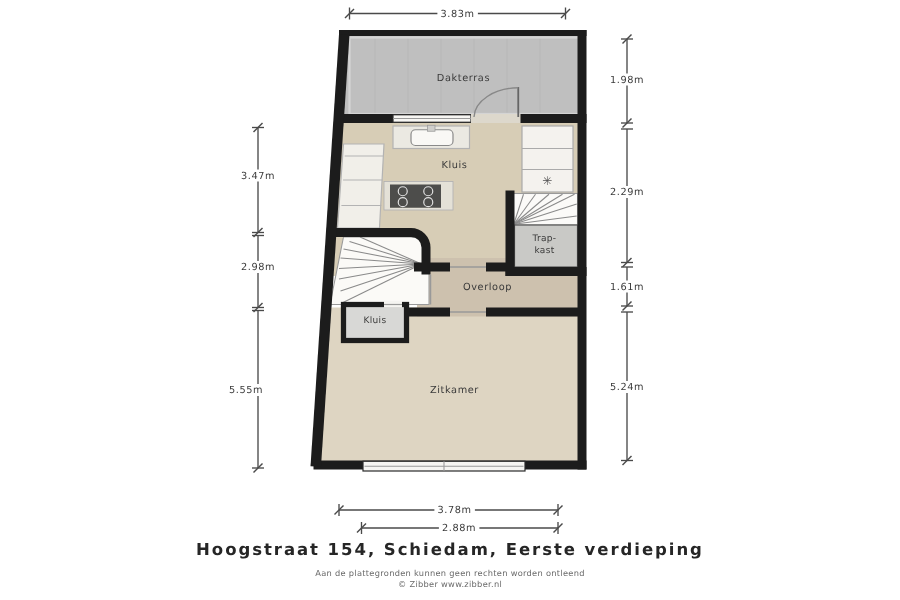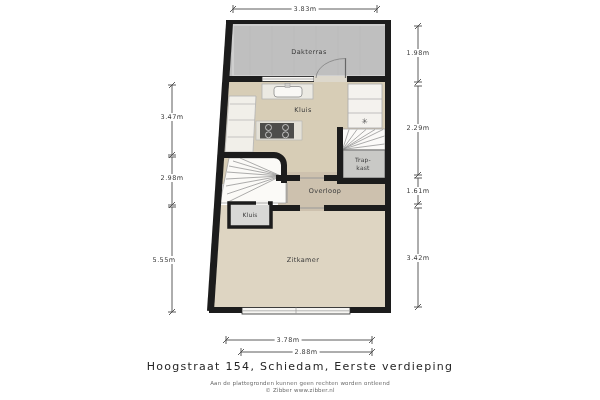--- a/index.html
+++ b/index.html
@@ -6,21 +6,21 @@
   #canvas{position:relative;width:600px;height:400px;background:#ffffff;overflow:hidden;
           font-family:"DejaVu Sans",sans-serif;}
   #plan-svg{position:absolute;left:0;top:0;}
   .lbl{position:absolute;transform:translate(-50%,-50%);white-space:nowrap;
        color:#3d3d3d;font-size:6.5px;letter-spacing:.4px;}
   .room-lbl{color:#3a3a3a;}
   .dim-lbl{background:#ffffff;padding:0 2px;color:#3a3a3a;font-size:6.5px;text-align:right;}
   .small-lbl{font-size:6px;letter-spacing:.2px;}
   .appliance{font-size:8px;color:#555;background:transparent;}
   .title{position:absolute;left:0;top:360px;width:600px;text-align:center;
-         font-size:11px;font-weight:normal;letter-spacing:1.3px;color:#262626;}
+         font-size:11px;font-weight:bold;letter-spacing:1.3px;color:#262626;}
   .disclaimer{position:absolute;left:0;top:380px;width:600px;text-align:center;
               font-size:5.5px;color:#6a6a6a;letter-spacing:.2px;}
   .credit{position:absolute;left:0;top:387px;width:600px;text-align:center;
           font-size:5.5px;color:#6a6a6a;letter-spacing:.2px;}
 </style>
 </head>
 <body>
 
 <div id="canvas">
 
@@ -213,21 +213,21 @@
 
 <span class="lbl appliance" style="left:365px;top:120.5px">✳</span>
 
 <span class="lbl dim-lbl" style="left:305px;top:9px">3.83m</span>
 <span class="lbl dim-lbl" style="left:172px;top:117px">3.47m</span>
 <span class="lbl dim-lbl" style="left:172px;top:178px">2.98m</span>
 <span class="lbl dim-lbl" style="left:164px;top:260px">5.55m</span>
 <span class="lbl dim-lbl" style="left:418px;top:53px">1.98m</span>
 <span class="lbl dim-lbl" style="left:418px;top:128px">2.29m</span>
 <span class="lbl dim-lbl" style="left:418px;top:191px">1.61m</span>
-<span class="lbl dim-lbl" style="left:418px;top:258px">3.42m</span>
-<span class="lbl dim-lbl" style="left:288px;top:340px">3.78m</span>
+<span class="lbl dim-lbl" style="left:418px;top:258px">5.24m</span>
+<span class="lbl dim-lbl" style="left:303px;top:340px">3.78m</span>
 <span class="lbl dim-lbl" style="left:306px;top:352px">2.88m</span>
 
 <div class="title">Hoogstraat 154, Schiedam, Eerste verdieping</div>
 <div class="disclaimer">Aan de plattegronden kunnen geen rechten worden ontleend</div>
 <div class="credit">© Zibber www.zibber.nl</div>
 
 </div>
 
 </body></html>

